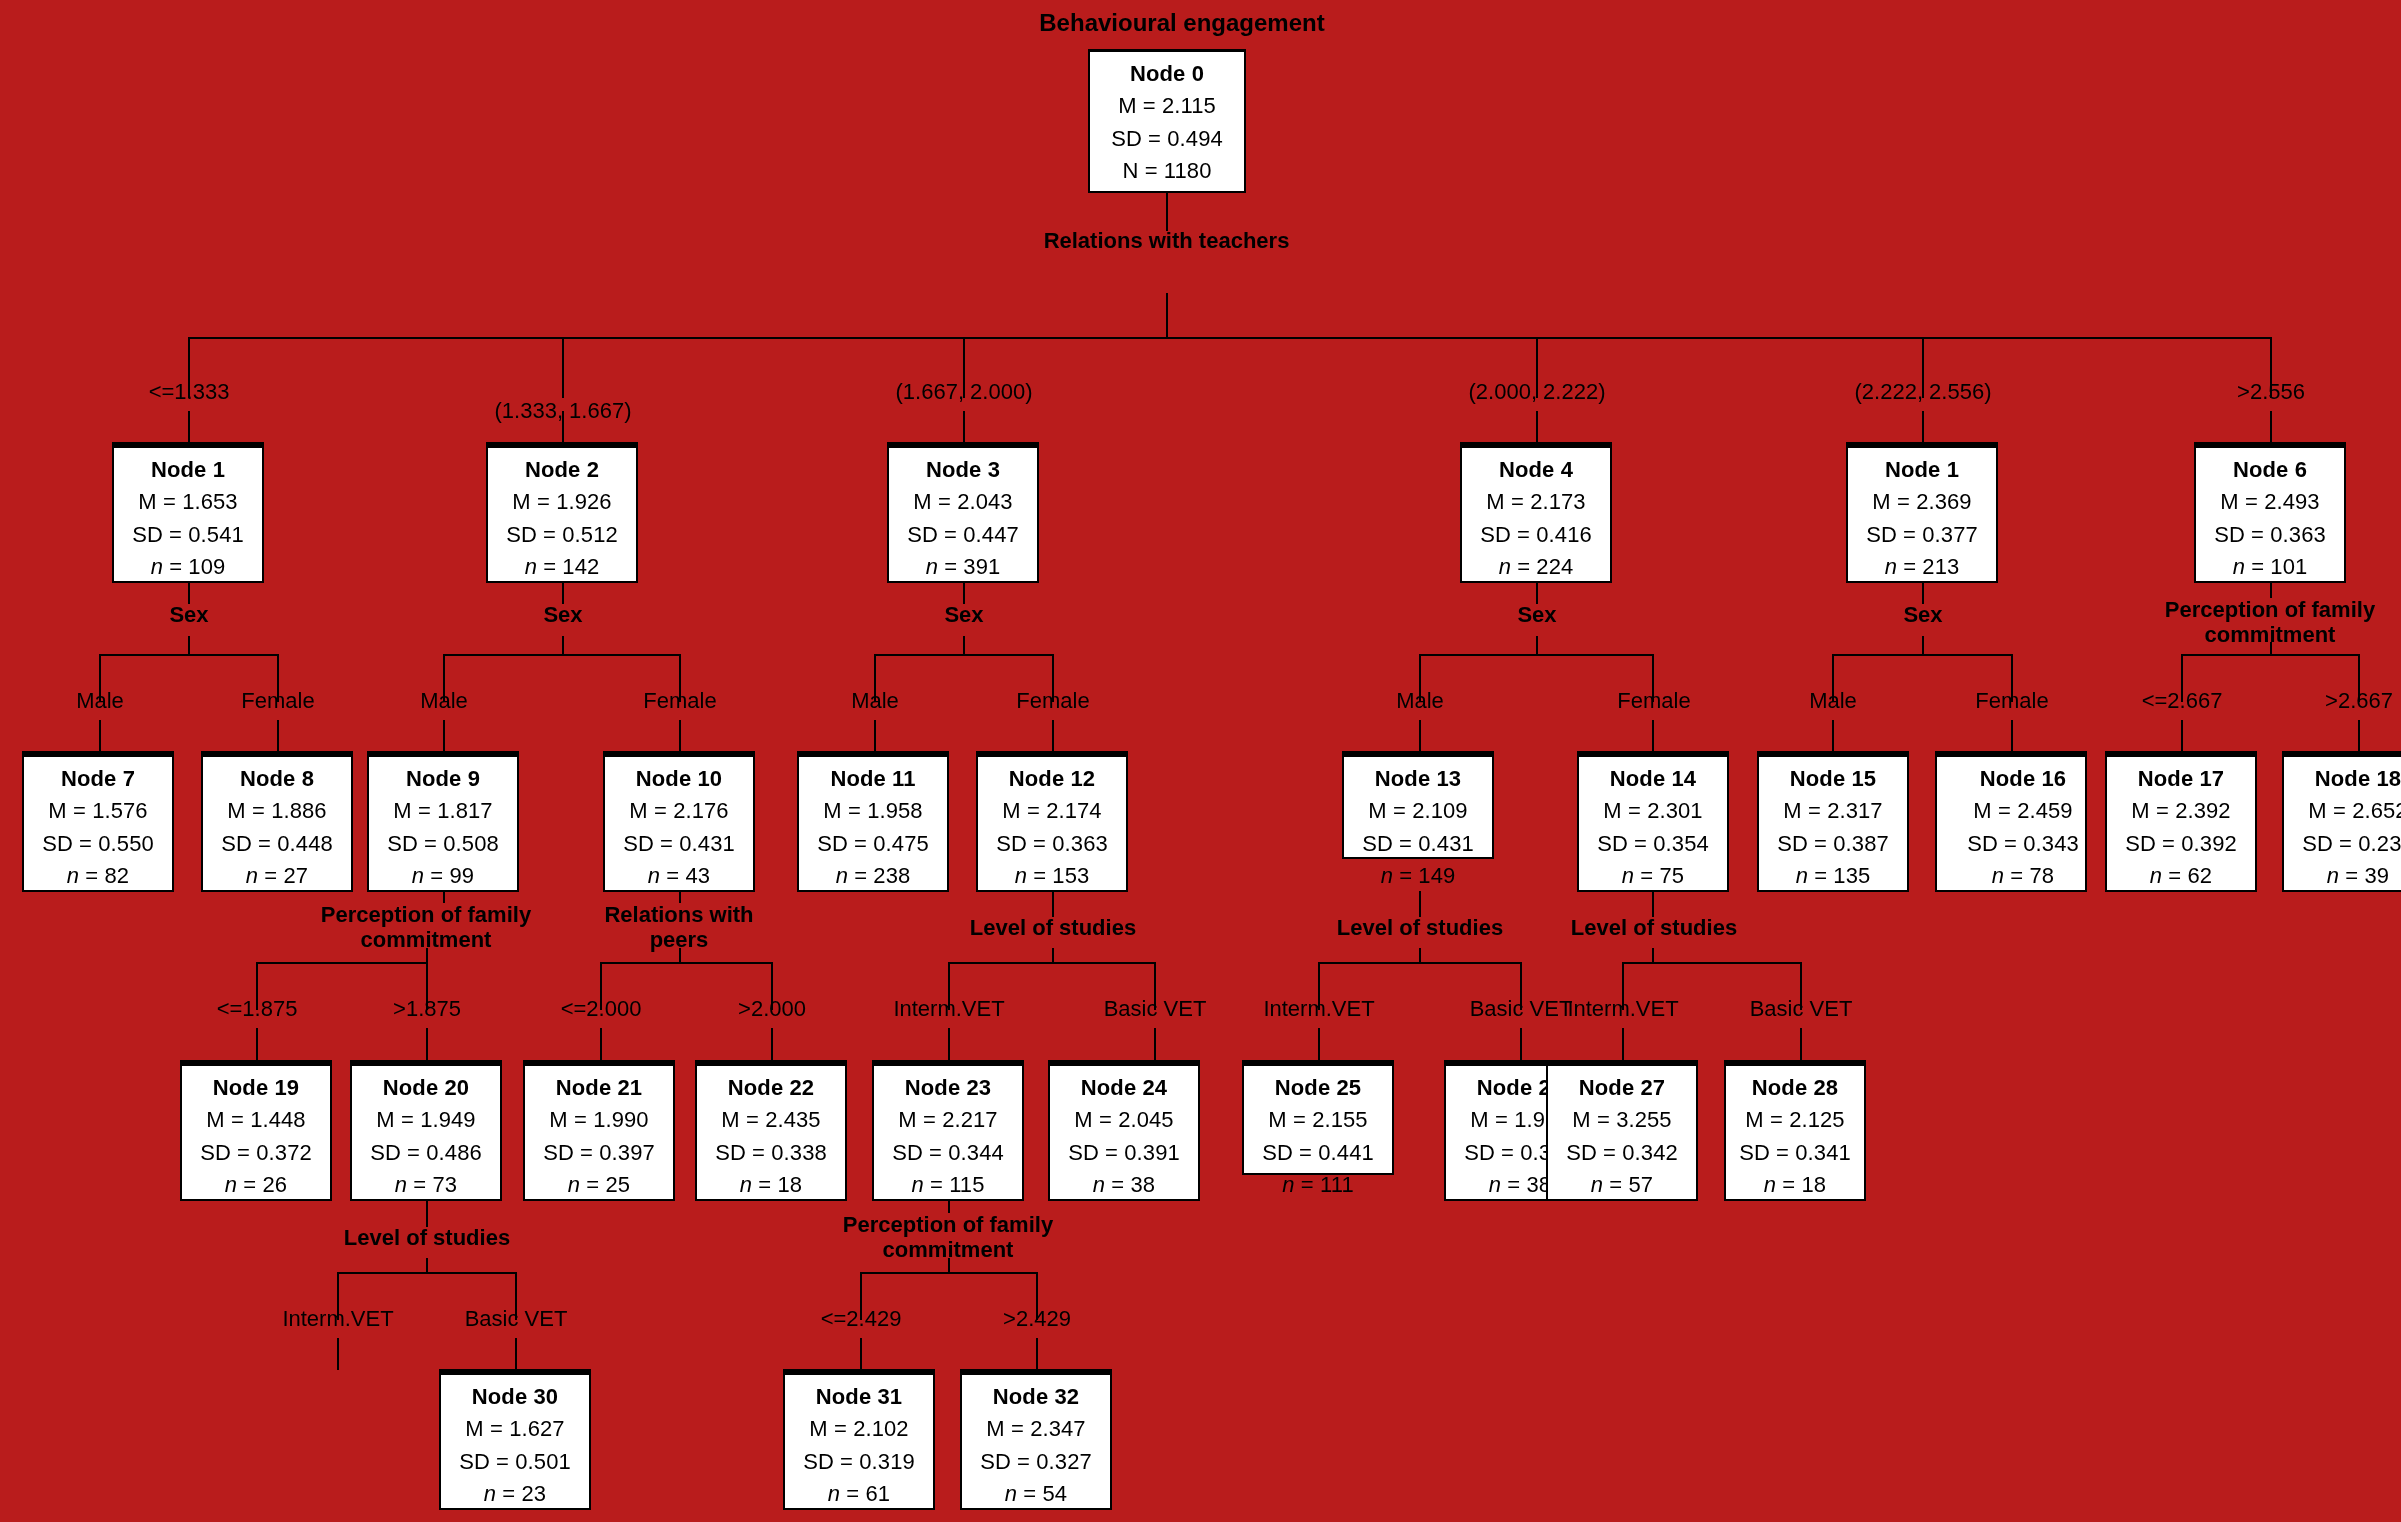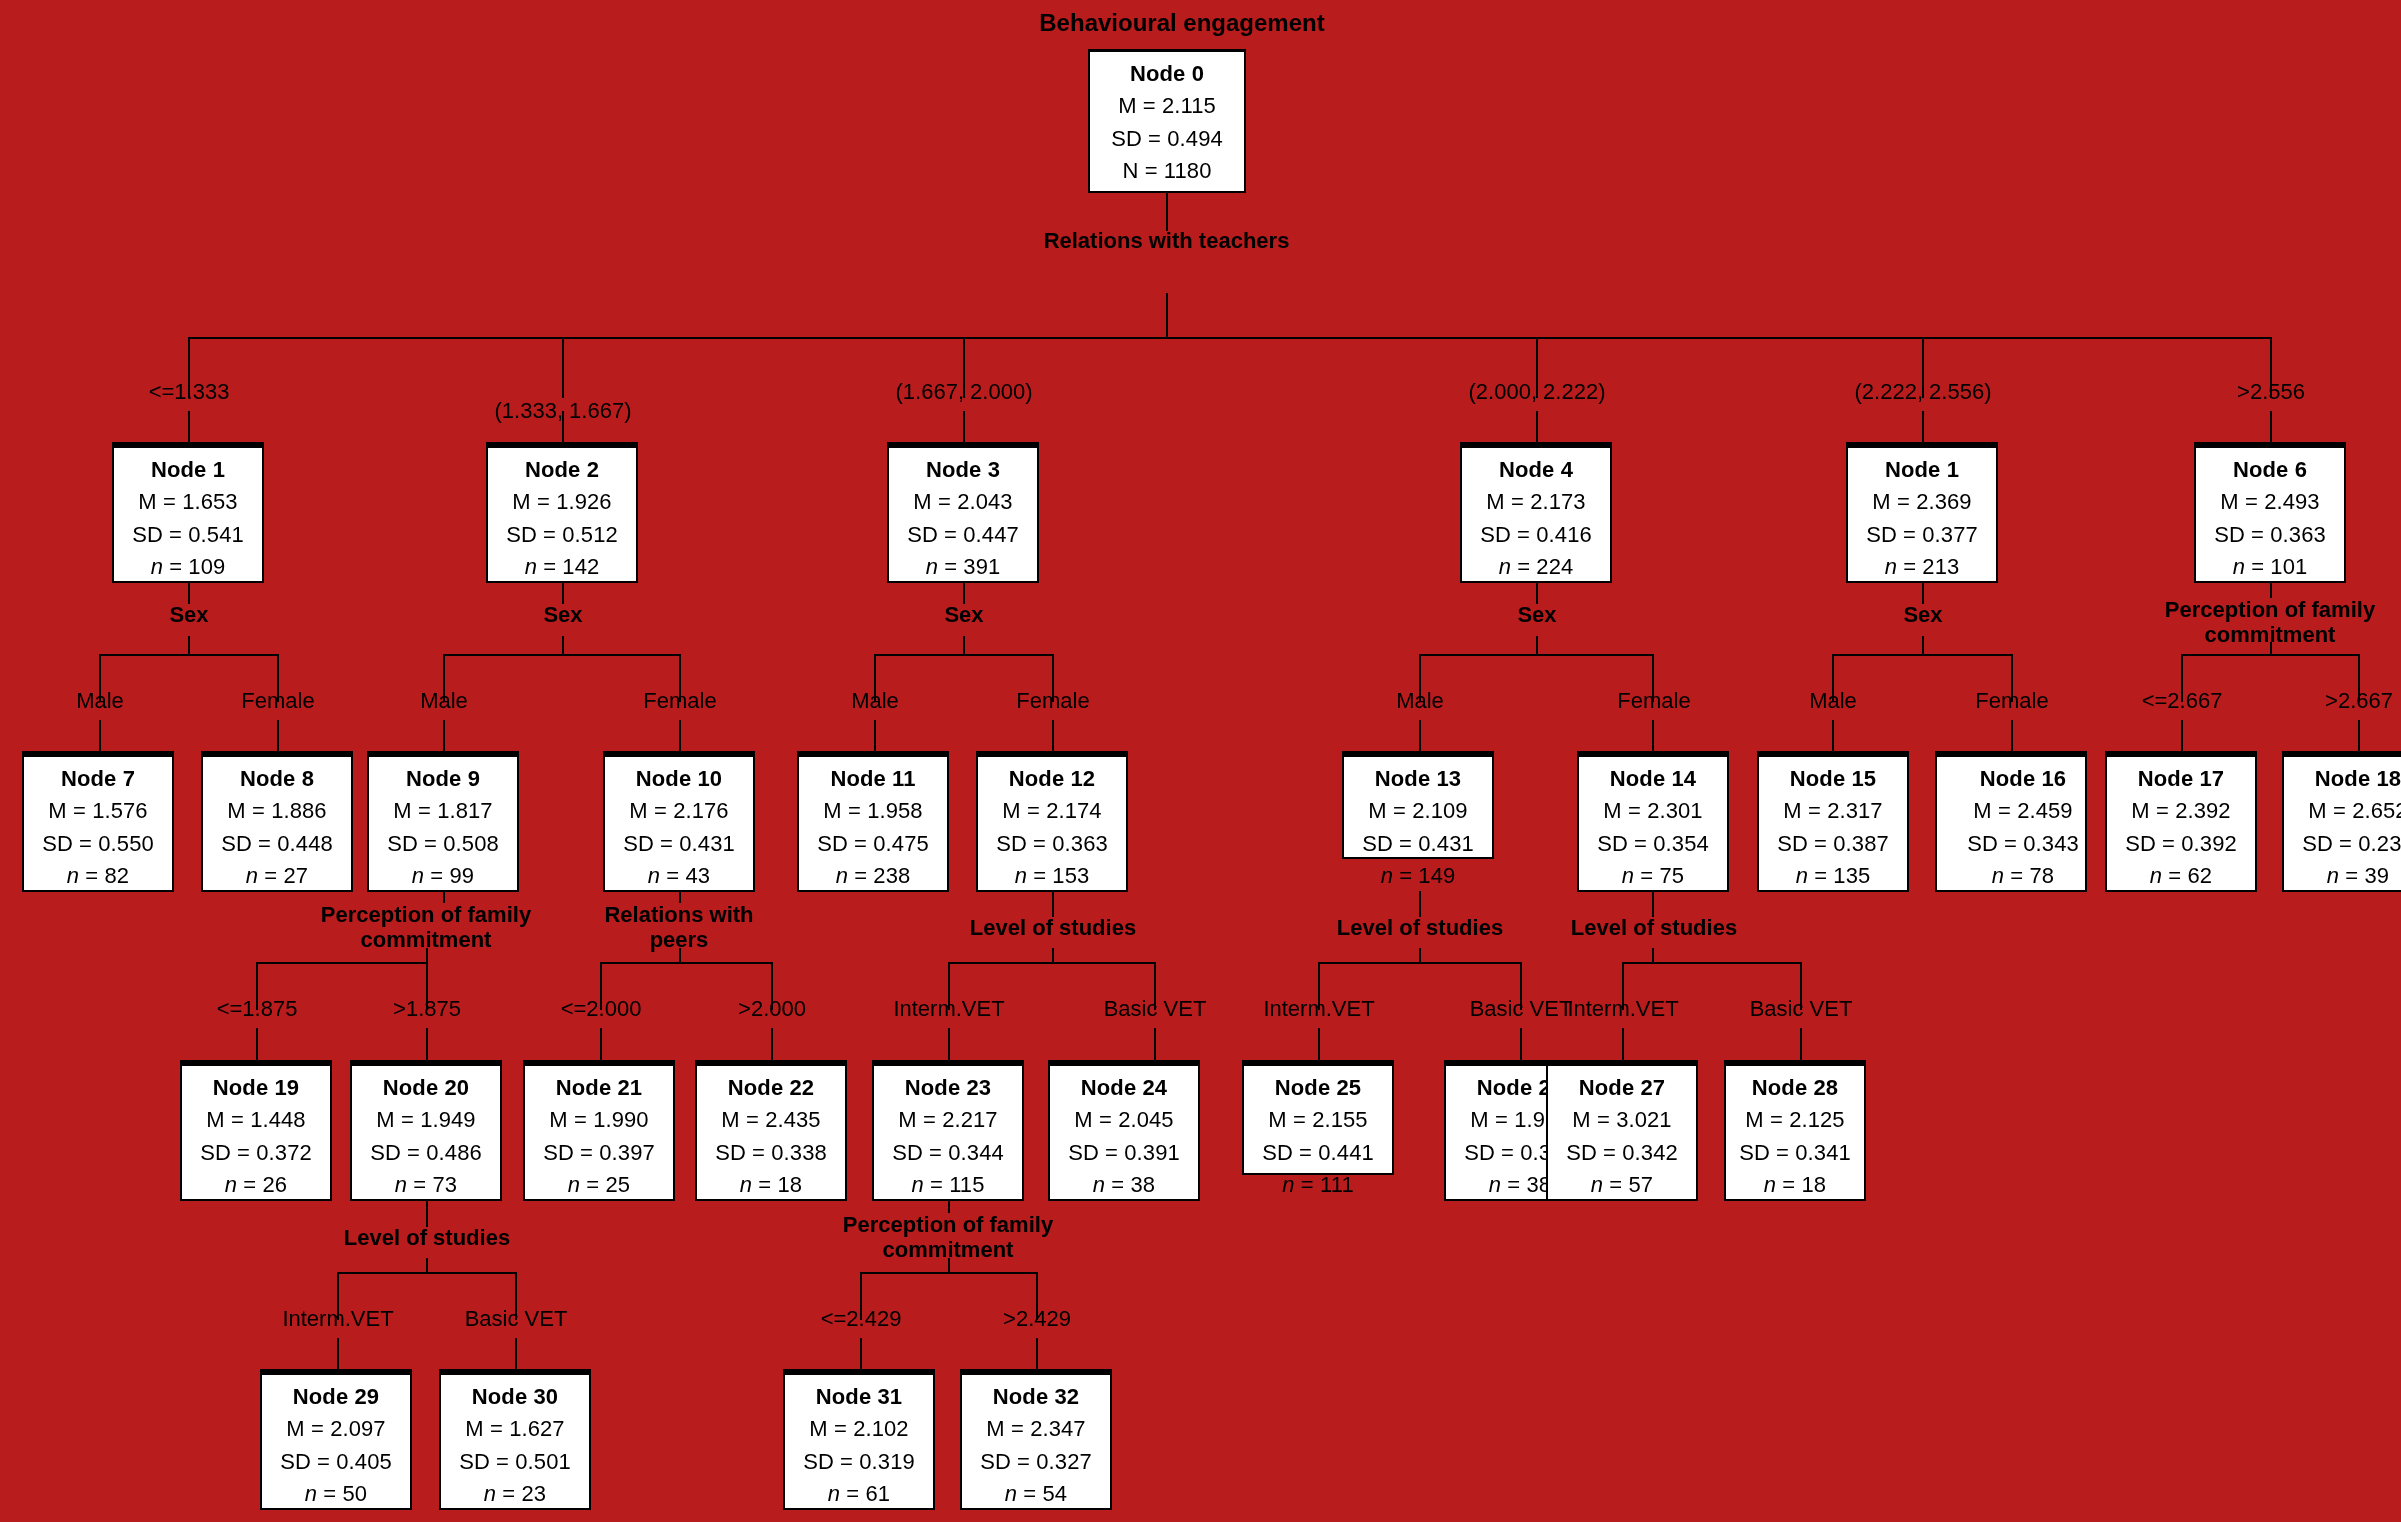--- a/index.html
+++ b/index.html
@@ -402,21 +402,21 @@
     <div class="nd-row"><span class="ital">n</span> = <span>111</span></div>
   </div>
   <div class="node" style="left:1444px; top:1060px; width:152px; height:141px;">
     <div class="nd-title">Node 26</div>
     <div class="nd-row"><span>M</span> = <span>1.974</span></div>
     <div class="nd-row"><span>SD</span> = <span>0.376</span></div>
     <div class="nd-row"><span class="ital">n</span> = <span>38</span></div>
   </div>
   <div class="node" style="left:1546px; top:1060px; width:152px; height:141px;">
     <div class="nd-title">Node 27</div>
-    <div class="nd-row"><span>M</span> = <span>3.021</span></div>
+    <div class="nd-row"><span>M</span> = <span>3.255</span></div>
     <div class="nd-row"><span>SD</span> = <span>0.342</span></div>
     <div class="nd-row"><span class="ital">n</span> = <span>57</span></div>
   </div>
   <div class="node" style="left:1724px; top:1060px; width:142px; height:141px;">
     <div class="nd-title">Node 28</div>
     <div class="nd-row"><span>M</span> = <span>2.125</span></div>
     <div class="nd-row"><span>SD</span> = <span>0.341</span></div>
     <div class="nd-row"><span class="ital">n</span> = <span>18</span></div>
   </div>
 
@@ -437,26 +437,20 @@
   </div>
   <div class="vline" style="left:948px; top:1258px; height:15.5px;"></div>
   <div class="hline" style="left:860px; top:1272px; width:178px;"></div>
   <div class="vline" style="left:860px; top:1272px; height:48px;"></div>
   <div class="vline" style="left:1036px; top:1272px; height:48px;"></div>
   <div class="lbl" style="left:861px; top:1306px;">&lt;=2.429</div>
   <div class="lbl" style="left:1037px; top:1306px;">&gt;2.429</div>
   <div class="vline" style="left:860px; top:1338px; height:32px;"></div>
   <div class="vline" style="left:1036px; top:1338px; height:32px;"></div>
 
-  <div class="node" style="left:260px; top:1369px; width:152px; height:141px;">
-    <div class="nd-title">Node 29</div>
-    <div class="nd-row"><span>M</span> = <span>2.097</span></div>
-    <div class="nd-row"><span>SD</span> = <span>0.405</span></div>
-    <div class="nd-row"><span class="ital">n</span> = <span>50</span></div>
-  </div>
   <div class="node" style="left:439px; top:1369px; width:152px; height:141px;">
     <div class="nd-title">Node 30</div>
     <div class="nd-row"><span>M</span> = <span>1.627</span></div>
     <div class="nd-row"><span>SD</span> = <span>0.501</span></div>
     <div class="nd-row"><span class="ital">n</span> = <span>23</span></div>
   </div>
   <div class="node" style="left:783px; top:1369px; width:152px; height:141px;">
     <div class="nd-title">Node 31</div>
     <div class="nd-row"><span>M</span> = <span>2.102</span></div>
     <div class="nd-row"><span>SD</span> = <span>0.319</span></div>

